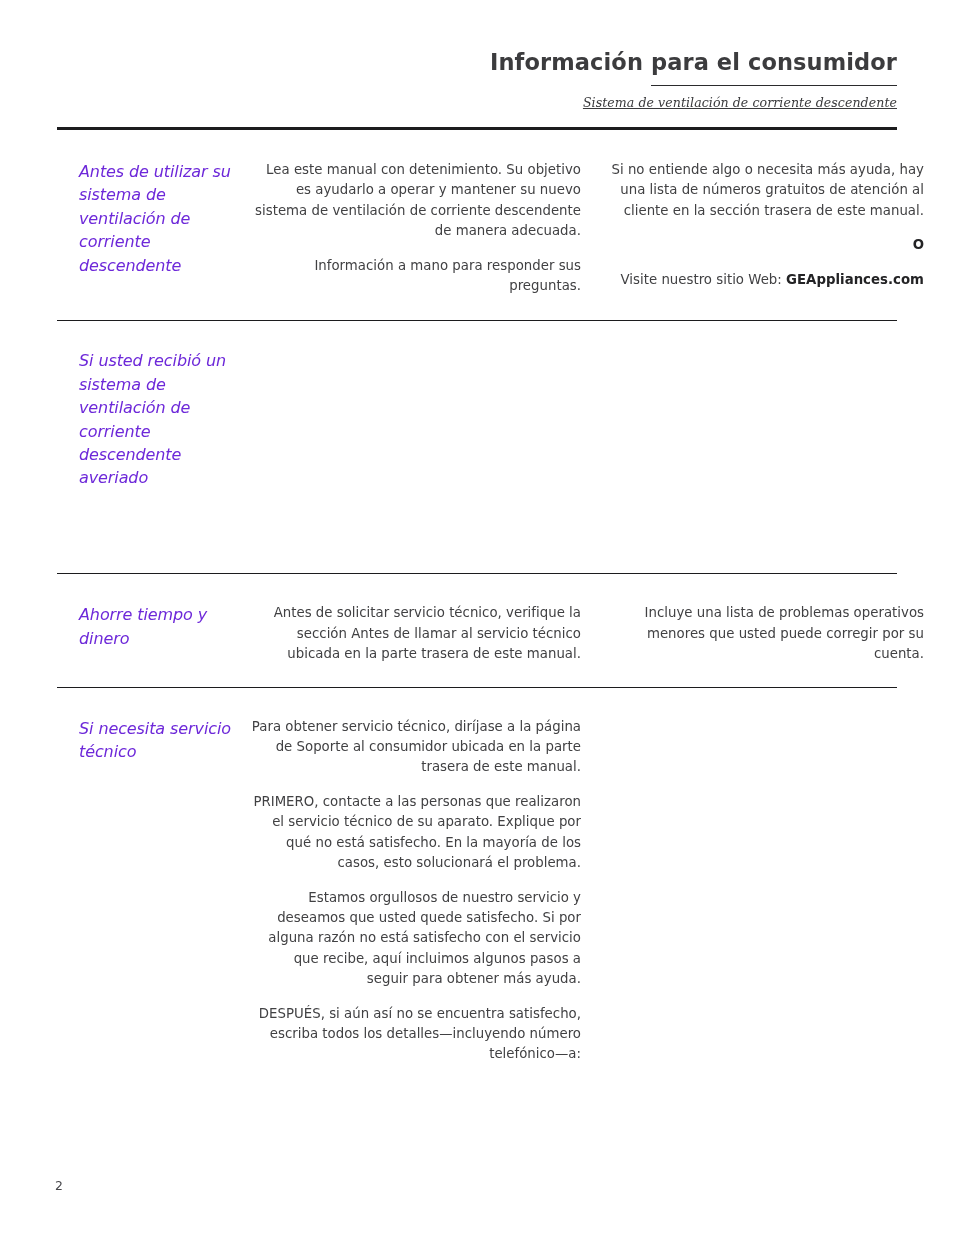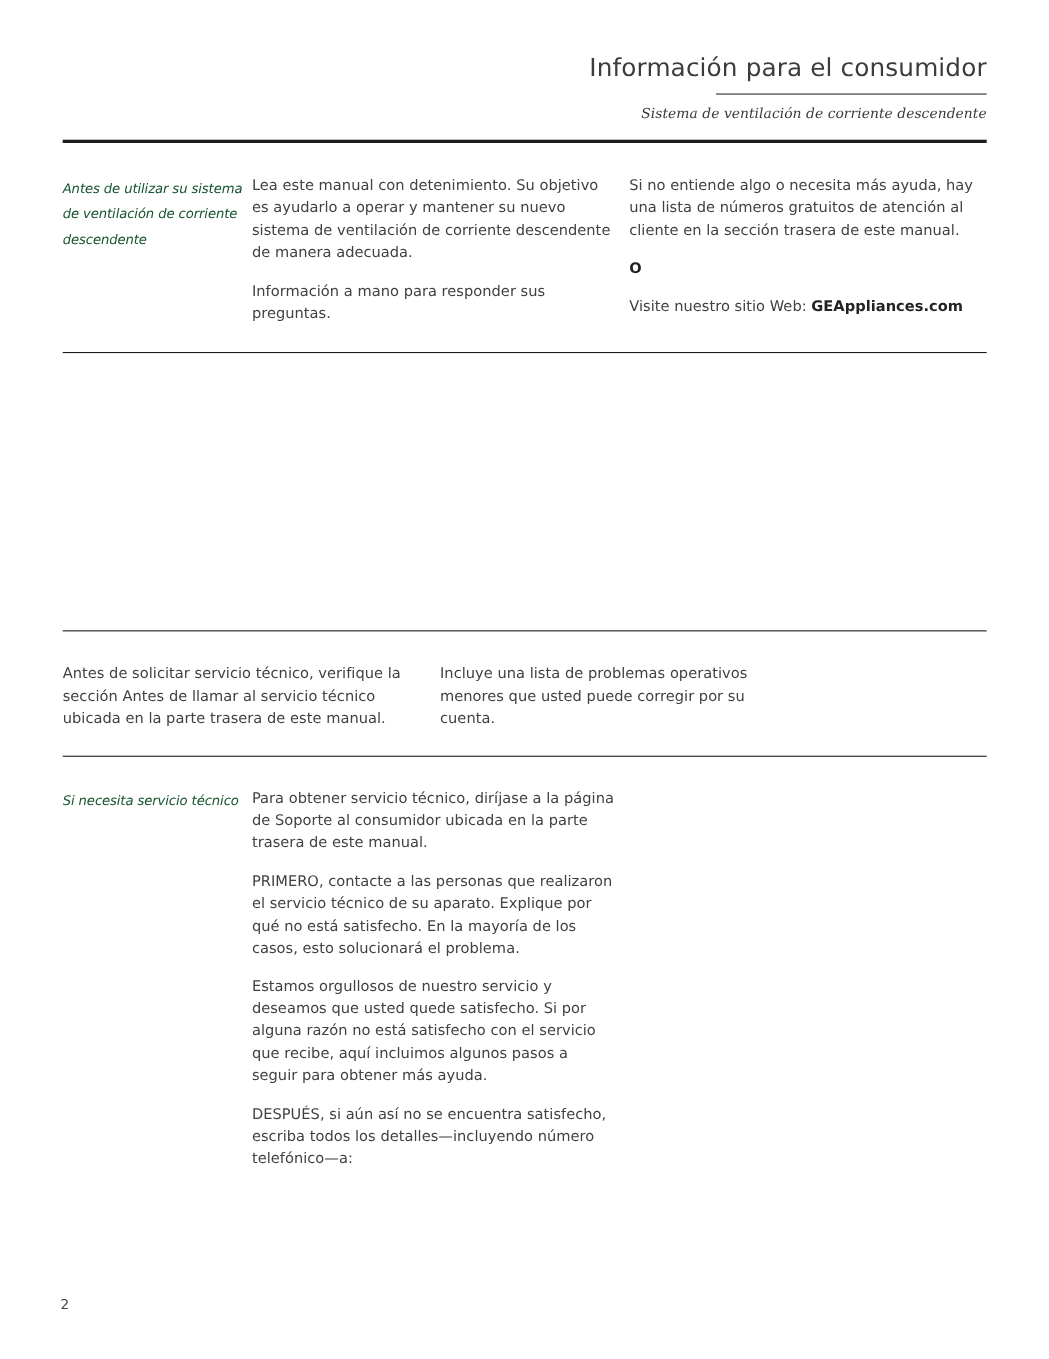--- a/index.html
+++ b/index.html
@@ -20,40 +20,41 @@
   .page-header {
     position: absolute;
     top: 48px;
     left: 0;
     right: 57px;
     text-align: right;
   }
   .header-title {
     font-family: "DejaVu Sans", sans-serif;
     font-size: 22.5px;
-    font-weight: 400;
+    font-weight: 700;
     color: #3c3c3e;
     letter-spacing: 0.1px;
     line-height: 1.25;
     margin: 0;
   }
   .header-rule {
     height: 0;
     border-top: 1.6px solid #2b2b2d;
     width: 246px;
     margin: 9px 0 0 auto;
   }
   .header-sub {
     font-family: "DejaVu Serif", serif;
     font-style: italic;
     font-size: 12.6px;
     color: #3a3a3c;
     margin: 9px 0 0 0;
     letter-spacing: 0.05px;
     line-height: 1.3;
+    text-decoration: underline;
   }
 
   
   .sheet {
     position: absolute;
     top: 127px;
     left: 57px;
     width: 840px;
   }
 
@@ -71,33 +72,35 @@
   .section {
     display: flex;
     align-items: flex-start;
   }
   .sec-title {
     width: 172px;
     flex: 0 0 172px;
     font-family: "DejaVu Sans", sans-serif;
     font-style: italic;
     font-weight: 400;
-    font-size: 12px;
+    font-size: 16px;
     line-height: 23.4px;
-    color: #14532d;
+    color: #6d28d9;
     letter-spacing: -0.1px;
+    margin-left: 22px;
   }
   .sec-cols {
     flex: 1 1 auto;
     display: flex;
     align-items: flex-start;
   }
   .col {
     flex: 0 0 330px;
     width: 330px;
+    text-align: right;
   }
   .col + .col {
     margin-left: 13px;
   }
   .col p {
     margin: 0 0 14px 0;
     font-size: 13.3px;
     line-height: 20.4px;
     color: #414143;
     letter-spacing: 0.02px;
@@ -148,31 +151,33 @@
         <p>Si no entiende algo o necesita más ayuda, hay una lista de números gratuitos de atención al cliente en la sección trasera de este manual.</p>
         <p class="bold-o">O</p>
         <p><span>Visite nuestro sitio Web: </span><strong>GEAppliances.com</strong></p>
       </div>
     </div>
   </div>
 
   <div class="rule-thin"></div>
 
   <div class="section sec-pad-2">
+    <div class="sec-title">Si usted recibió un sistema de ventilación de corriente descendente averiado</div>
     <div class="sec-cols">
       <div class="col">
         <div class="spacer-2"></div>
       </div>
       <div class="col"></div>
     </div>
   </div>
 
   <div class="rule-thin"></div>
 
   <div class="section sec-pad-3">
+    <div class="sec-title">Ahorre tiempo y dinero</div>
     <div class="sec-cols">
       <div class="col">
         <p>Antes de solicitar servicio técnico, verifique la sección Antes de llamar al servicio técnico ubicada en la parte trasera de este manual.</p>
       </div>
       <div class="col">
         <p>Incluye una lista de problemas operativos menores que usted puede corregir por su cuenta.</p>
       </div>
     </div>
   </div>
 

